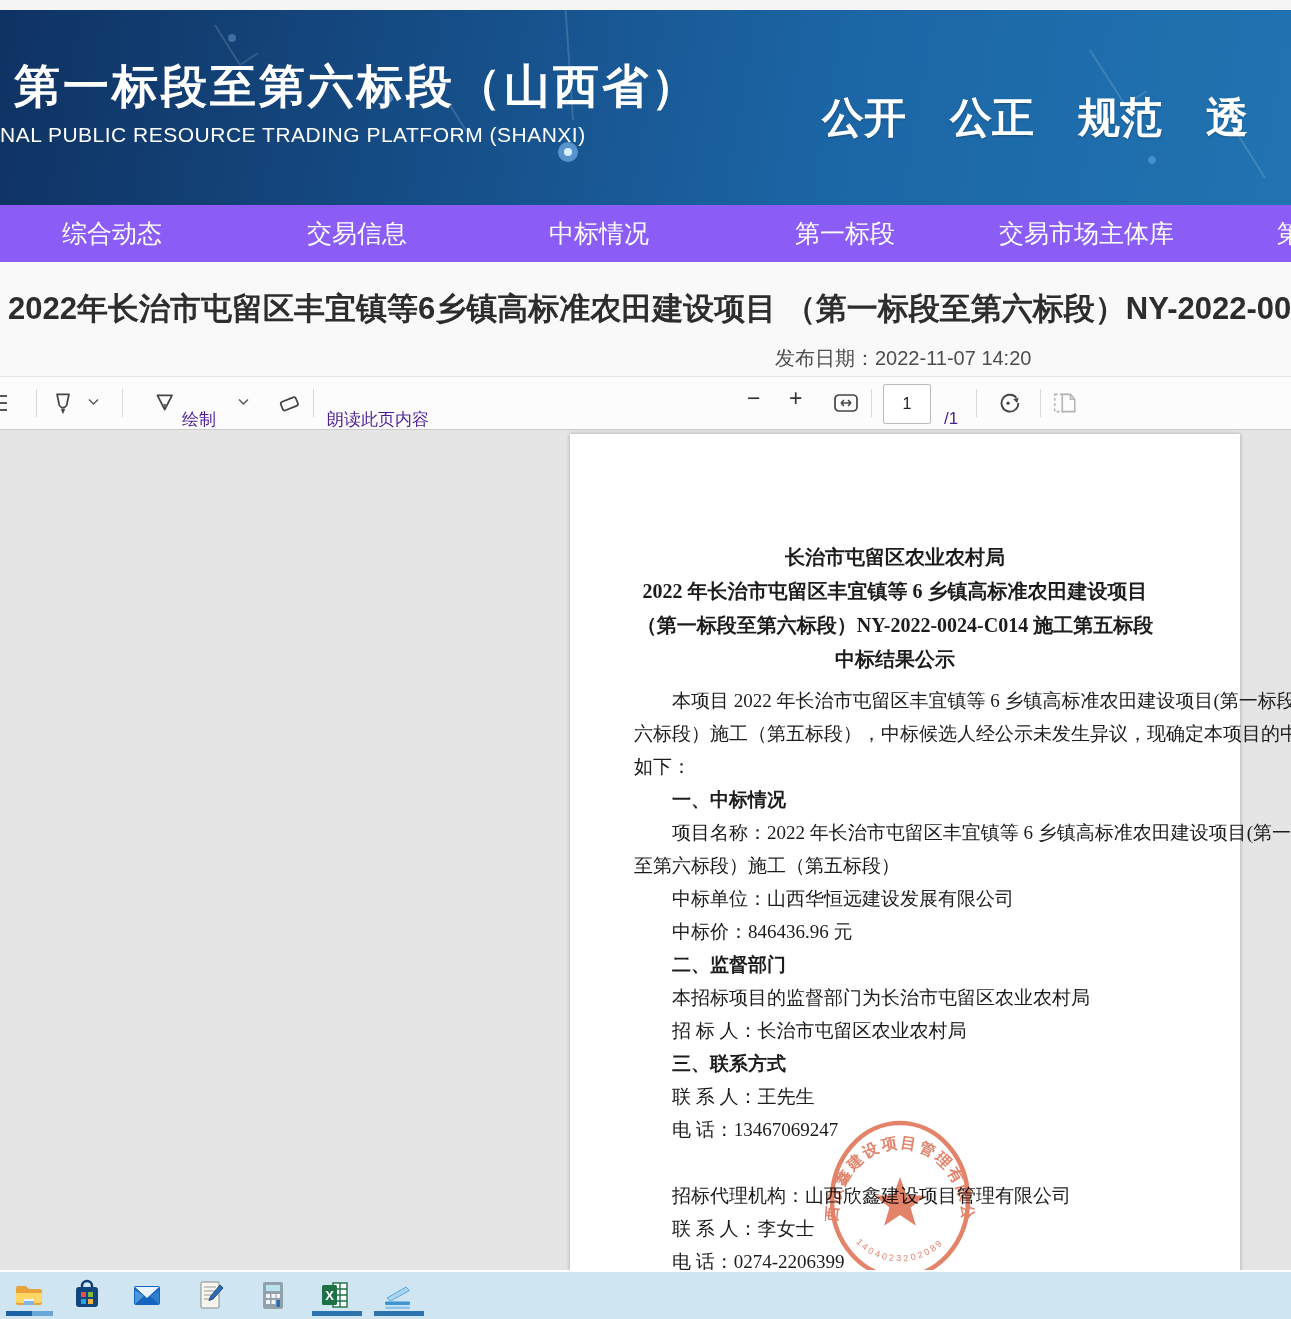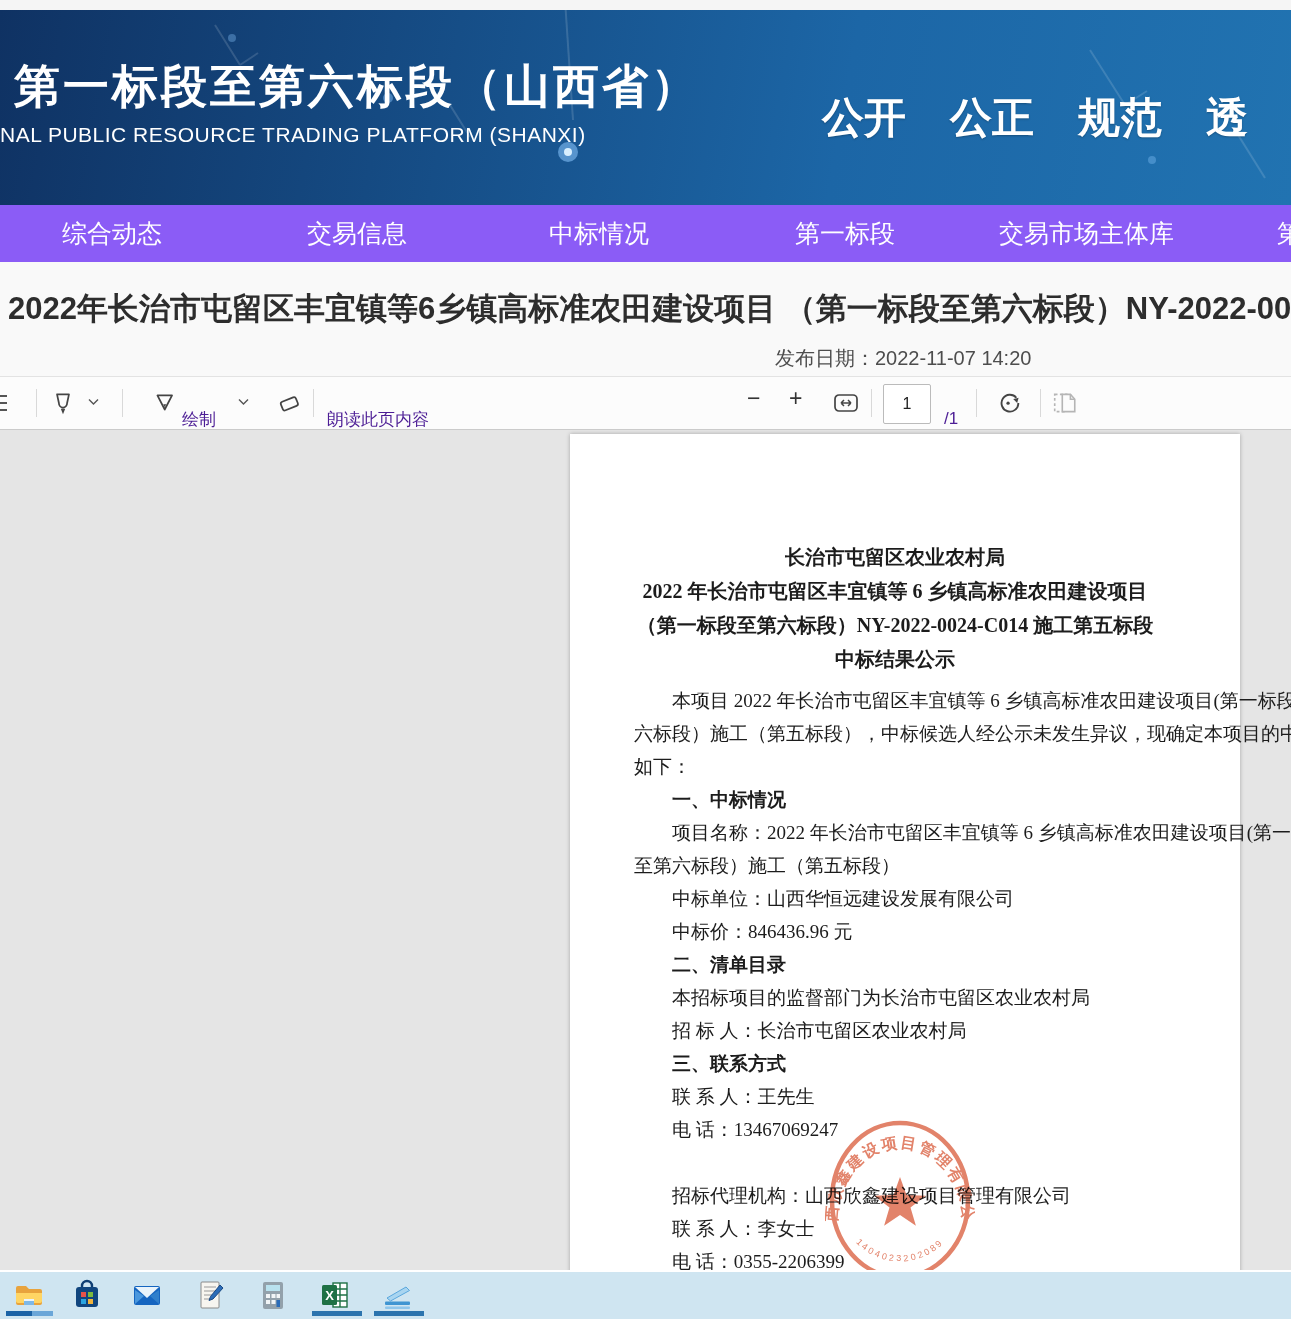--- a/index.html
+++ b/index.html
@@ -186,29 +186,29 @@
       <div class="doc-title">中标结果公示</div>
       <div class="doc-body">
         <div class="doc-line ind">本项目 2022 年长治市屯留区丰宜镇等 6 乡镇高标准农田建设项目(第一标段至第</div>
         <div class="doc-line">六标段）施工（第五标段），中标候选人经公示未发生异议，现确定本项目的中标人</div>
         <div class="doc-line">如下：</div>
         <div class="doc-line ind sec">一、中标情况</div>
         <div class="doc-line ind">项目名称：2022 年长治市屯留区丰宜镇等 6 乡镇高标准农田建设项目(第一标段</div>
         <div class="doc-line">至第六标段）施工（第五标段）</div>
         <div class="doc-line ind">中标单位：山西华恒远建设发展有限公司</div>
         <div class="doc-line ind">中标价：846436.96 元</div>
-        <div class="doc-line ind sec">二、清单目录</div>
+        <div class="doc-line ind sec">二、监督部门</div>
         <div class="doc-line ind">本招标项目的监督部门为长治市屯留区农业农村局</div>
         <div class="doc-line ind">招  标  人：长治市屯留区农业农村局</div>
         <div class="doc-line ind sec">三、联系方式</div>
         <div class="doc-line ind">联  系  人：王先生</div>
         <div class="doc-line ind">电      话：13467069247</div>
         <div class="doc-line ind gap-top">招标代理机构：山西欣鑫建设项目管理有限公司</div>
         <div class="doc-line ind">联  系  人：李女士</div>
-        <div class="doc-line ind">电      话：0355-2206399</div>
+        <div class="doc-line ind">电      话：0274-2206399</div>
       </div>
     </div>
     <svg class="seal" viewBox="0 0 150 170">
       <defs>
         <path id="sealTopArc" d="M 12,104 A 63,72 0 1 1 138,104"></path>
         <path id="sealBottomArc" d="M 26,120 A 57,52 0 0 0 124,120"></path>
       </defs>
       <ellipse cx="75" cy="84" rx="68" ry="77" fill="none" stroke="#df755a" stroke-width="4.5"></ellipse>
       <polygon points="75,61 81.5,79.1 100.7,79.7 85.5,91.4 90.9,109.8 75,99 59.1,109.8 64.5,91.4 49.3,79.7 68.5,79.1" fill="#df755a"></polygon>
       <text font-size="15.5" font-weight="700" fill="#df755a" letter-spacing="2.5" font-family="Liberation Serif,serif">

